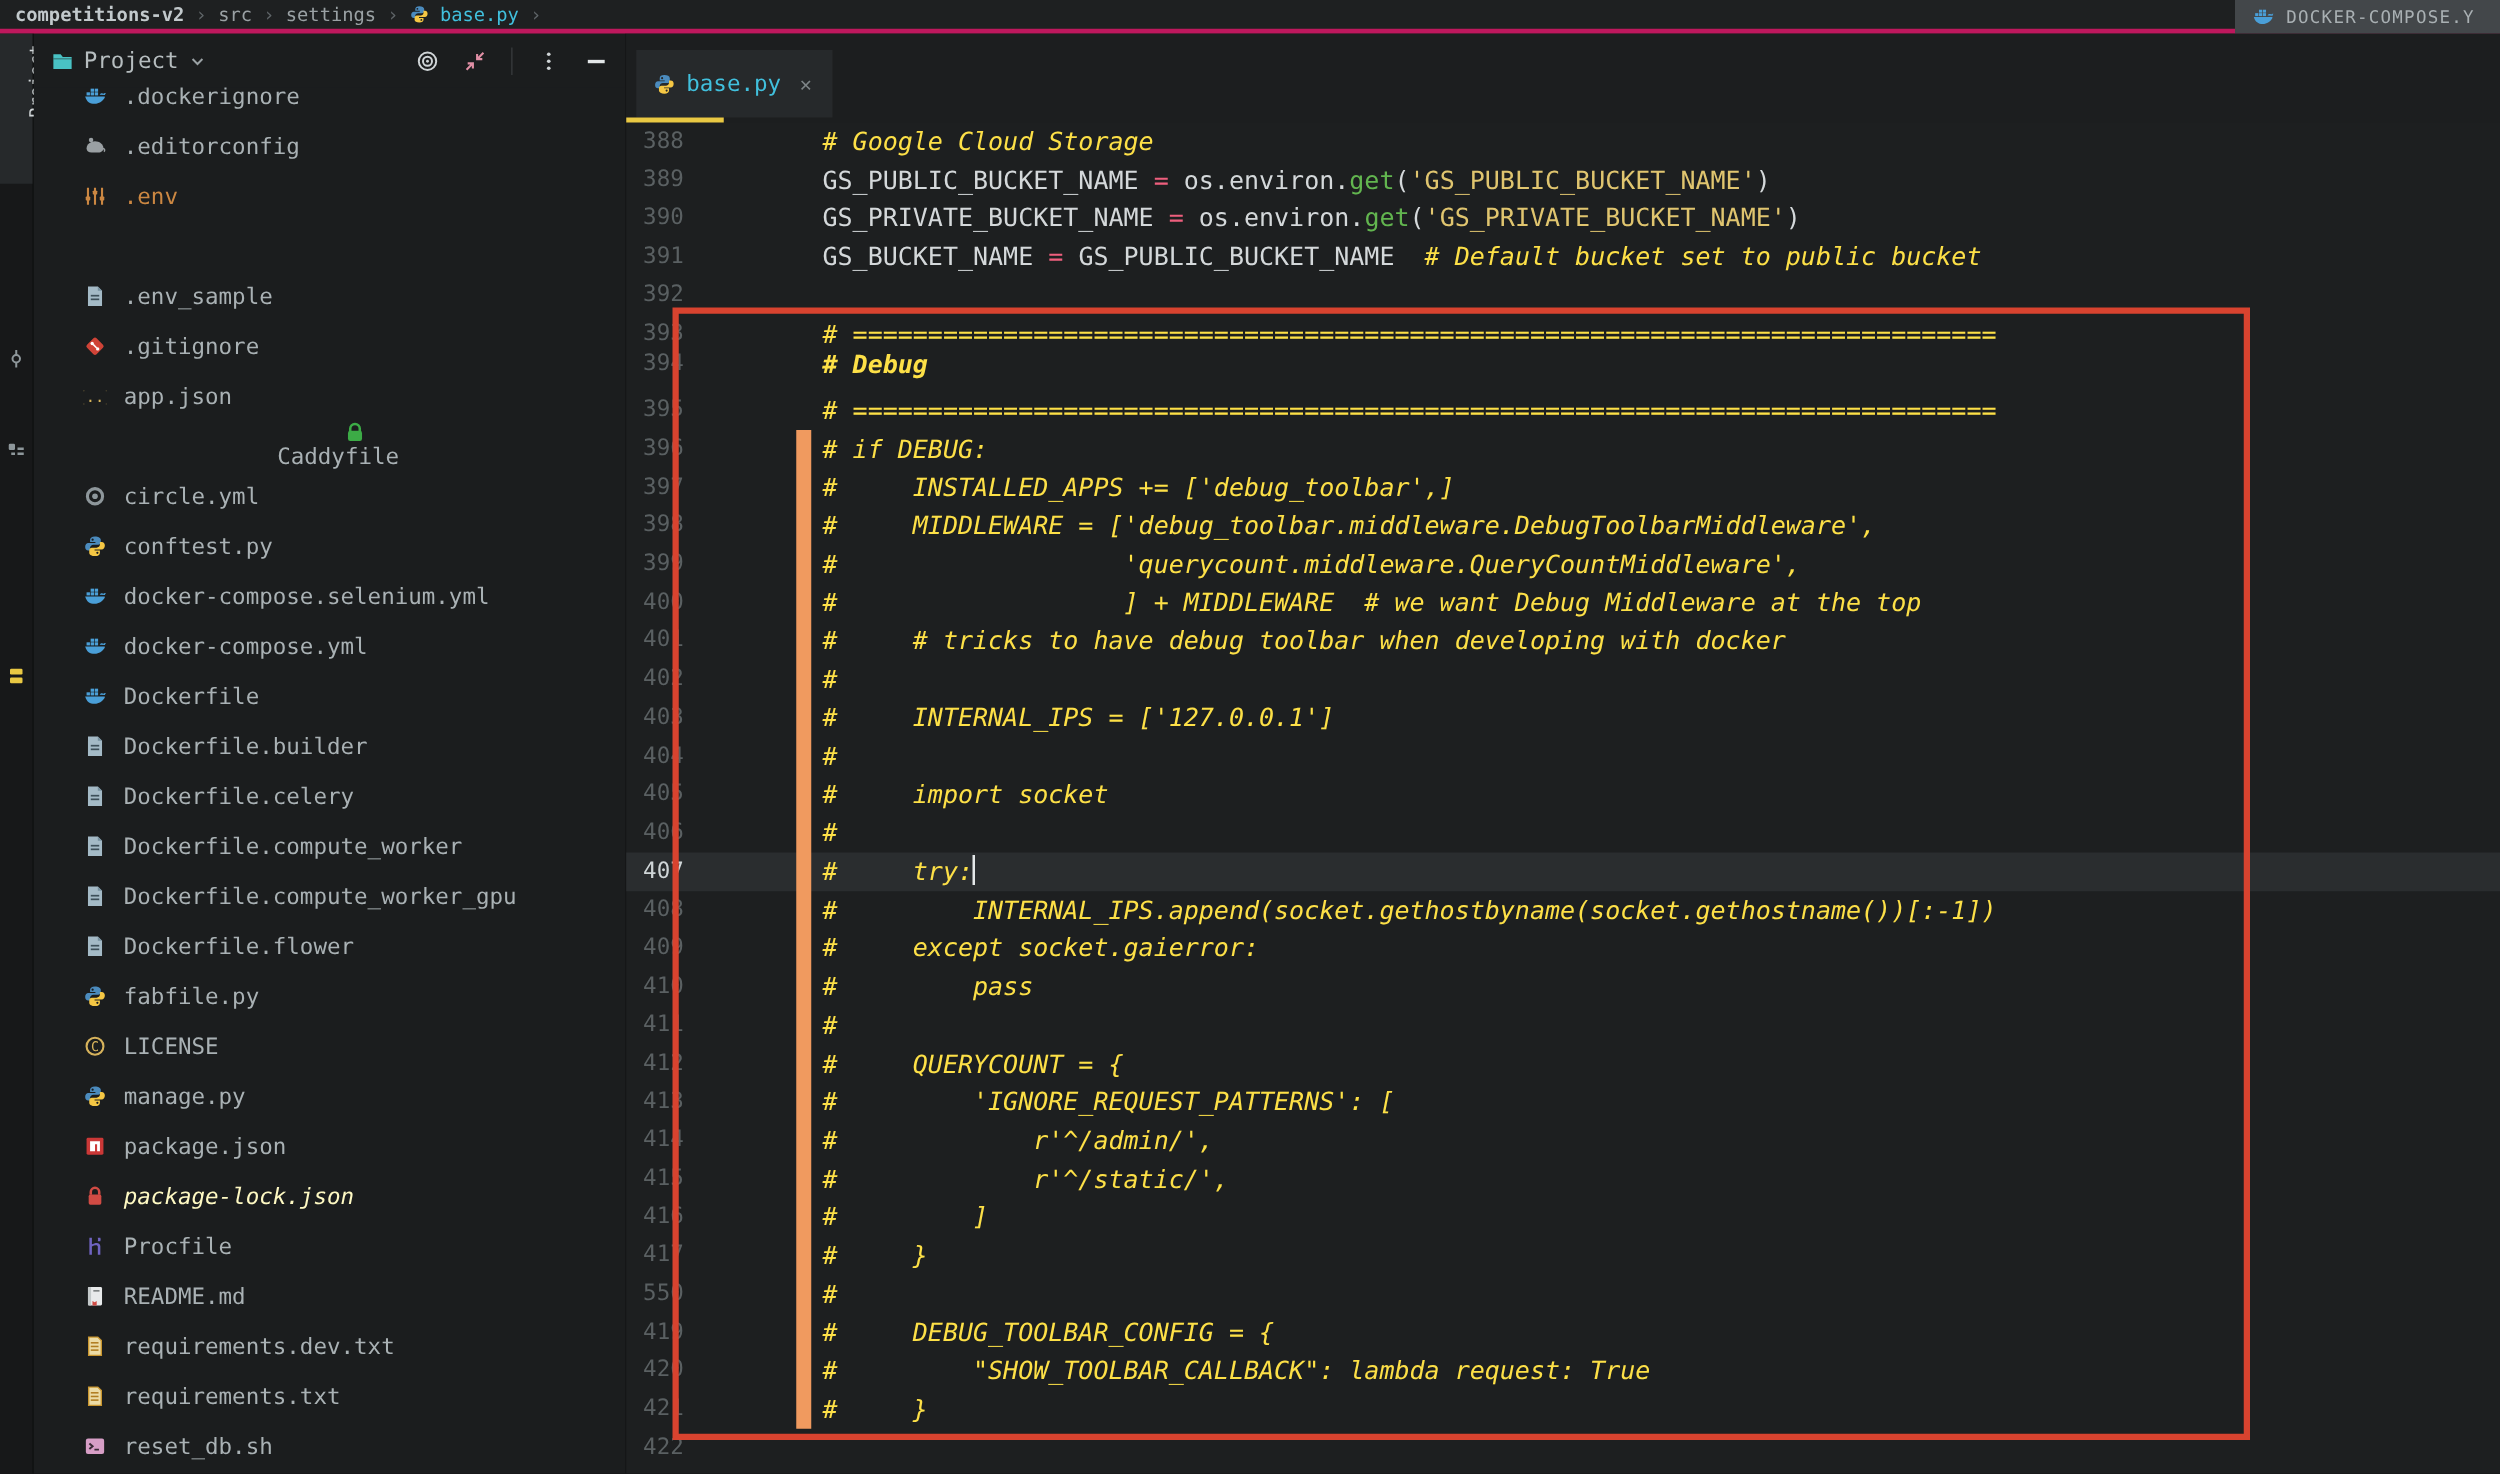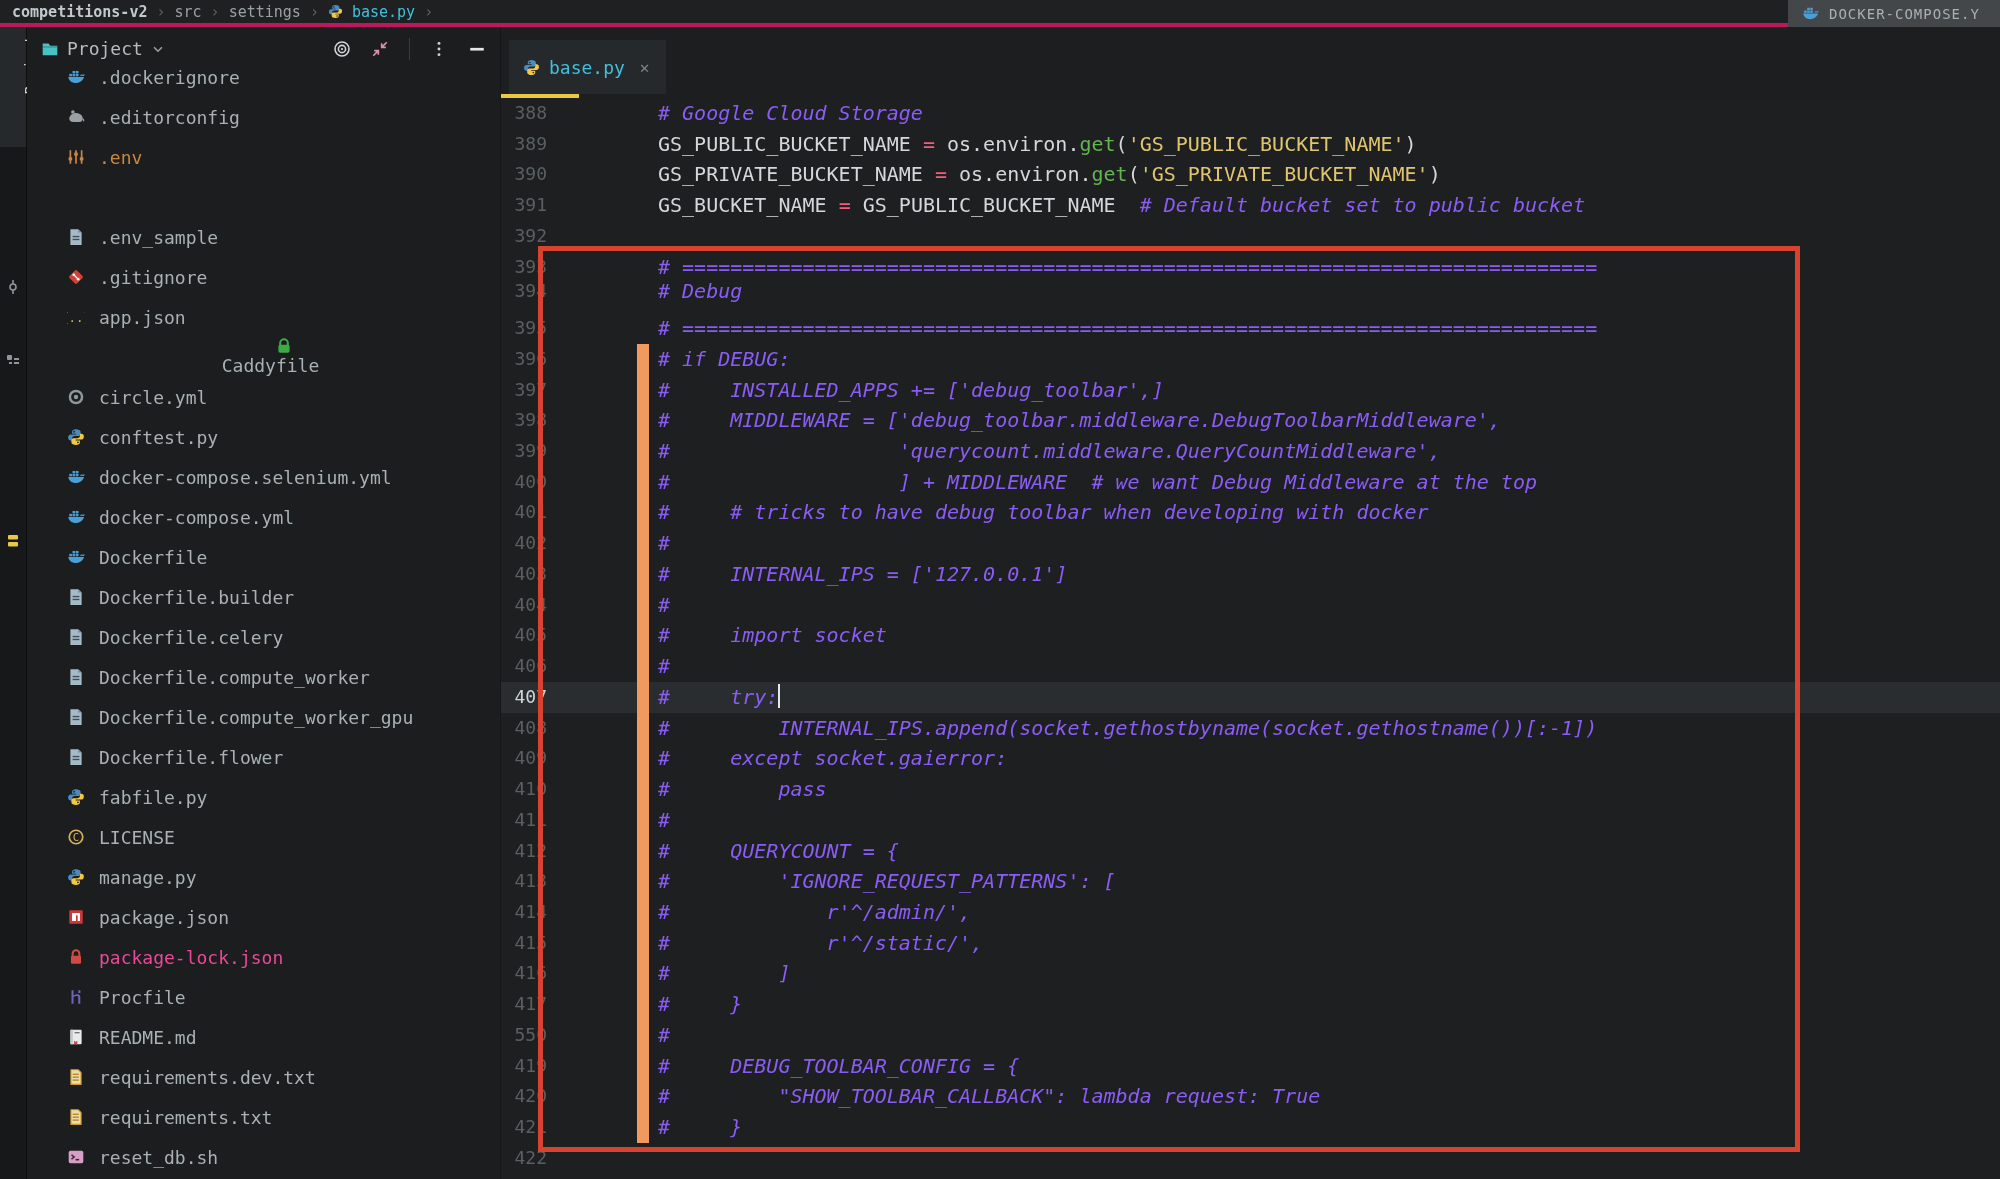--- a/index.html
+++ b/index.html
@@ -52,21 +52,21 @@
   .tab .tab-ic svg{width:17px;height:17px;display:block;}
   .tab-label{font-size:18px;color:#41c0dd;}
   .tab-close{color:#7d8487;font-size:16px;margin-left:6px;cursor:pointer;}
   .tab-underline{position:absolute;left:0;top:67px;width:78px;height:4px;background:#e9c843;}
   .code{position:absolute;left:0;top:71px;right:0;bottom:0;}
   .code-line{position:absolute;left:0;right:0;}
   .cur-bg{position:absolute;left:0;right:0;top:0;bottom:0;background:#2a2d2f;}
   .ln{position:absolute;left:0;top:0;width:46px;text-align:right;font-size:18px;color:#5a6062;}
   .ln.cur{color:#cfd5d7;}
   .code-text{position:absolute;left:157px;top:0;font-size:20px;white-space:pre;}
-  .c-cmt{color:#8b5cf6;font-style:italic;}
+  .c-cmt{color:#fde047;font-style:italic;}
   .c-pln{color:#d4d8da;}
   .c-op{color:#ee5f7e;}
   .c-fn{color:#62b54f;}
   .c-str{color:#e0c56f;}
   .caret{display:inline-block;width:2px;height:24px;background:#e4e8e9;vertical-align:-4px;}
   .change-bar{position:absolute;left:136px;width:12px;background:#f09a5f;z-index:5;}
   
   .annotation-rect{position:absolute;left:538px;top:246px;width:1262px;height:906px;
        border:5px solid #d8432f;box-sizing:border-box;z-index:60;pointer-events:none;}
 </style>
@@ -382,21 +382,21 @@
           </span>
           <span class="tree-label">package.json</span>
         </div>
         <div class="tree-row" style="top: 910px;">
           <span class="tree-ic">
             <svg viewBox="0 0 16 16">
               <path d="M5 7V5a3 3 0 0 1 6 0v2" fill="none" stroke="#d14b44" stroke-width="1.8"></path>
               <rect x="3.5" y="6.8" width="9" height="7.2" rx="1.2" fill="#d14b44"></rect>
             </svg>
           </span>
-          <span class="tree-label" style="color: #ec4899;">package-lock.json</span>
+          <span class="tree-label" style="color: #fef9c3; font-style: italic;">package-lock.json</span>
         </div>
         <div class="tree-row" style="top: 950px;">
           <span class="tree-ic">
             <svg viewBox="0 0 16 16">
               <path fill="#6f63c0" d="M4 2h1.8v4.6c1-.5 2.3-1 3.4-1 1.6 0 2.6.9 2.6 2.4V14H10V8.4c0-.8-.4-1.2-1.2-1.2-1 0-2.2.4-3 .9V14H4V9.8l1.1 1.3L4 13.9zM9.9 2h1.9c.3.9.3 1.7 0 2.5H9.9c.4-.8.4-1.6 0-2.5z"></path>
             </svg>
           </span>
           <span class="tree-label">Procfile</span>
         </div>
         <div class="tree-row" style="top: 990px;">
@@ -520,21 +520,21 @@
         <div class="code-line" style="top: 122.92px; height: 30.73px;">
           <div class="ln" style="line-height: 30.73px;">392</div>
           <div class="code-text" style="line-height: 30.73px;"></div>
         </div>
         <div class="code-line" style="top: 153.65px; height: 30.73px;">
           <div class="ln" style="line-height: 30.73px;">393</div>
           <div class="code-text" style="line-height: 30.73px;"><span class="c-cmt"># ============================================================================</span></div>
         </div>
         <div class="code-line" style="top: 178px; height: 30.73px;">
           <div class="ln" style="line-height: 30.73px;">394</div>
-          <div class="code-text" style="line-height: 30.73px;"><span class="c-cmt"># Debug</span></div>
+          <div class="code-text" style="line-height: 30.73px; font-weight: bold;"><span class="c-cmt"># Debug</span></div>
         </div>
         <div class="code-line" style="top: 215.11px; height: 30.73px;">
           <div class="ln" style="line-height: 30.73px;">395</div>
           <div class="code-text" style="line-height: 30.73px;"><span class="c-cmt"># ============================================================================</span></div>
         </div>
         <div class="code-line" style="top: 245.84px; height: 30.73px;">
           <div class="ln" style="line-height: 30.73px;">396</div>
           <div class="code-text" style="line-height: 30.73px;"><span class="c-cmt"># if DEBUG:</span></div>
         </div>
         <div class="code-line" style="top: 276.57px; height: 30.73px;">

